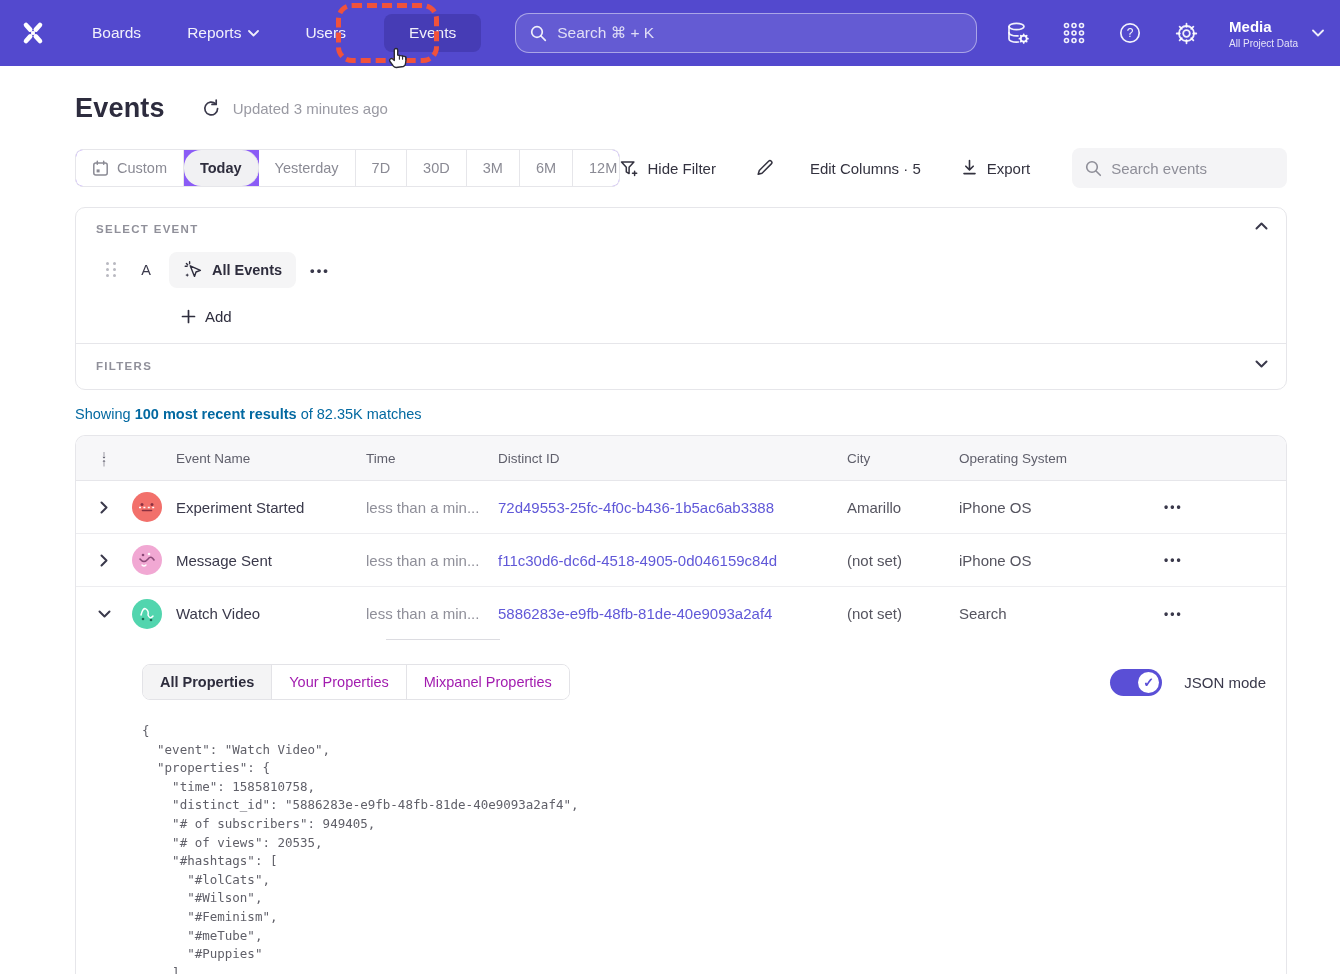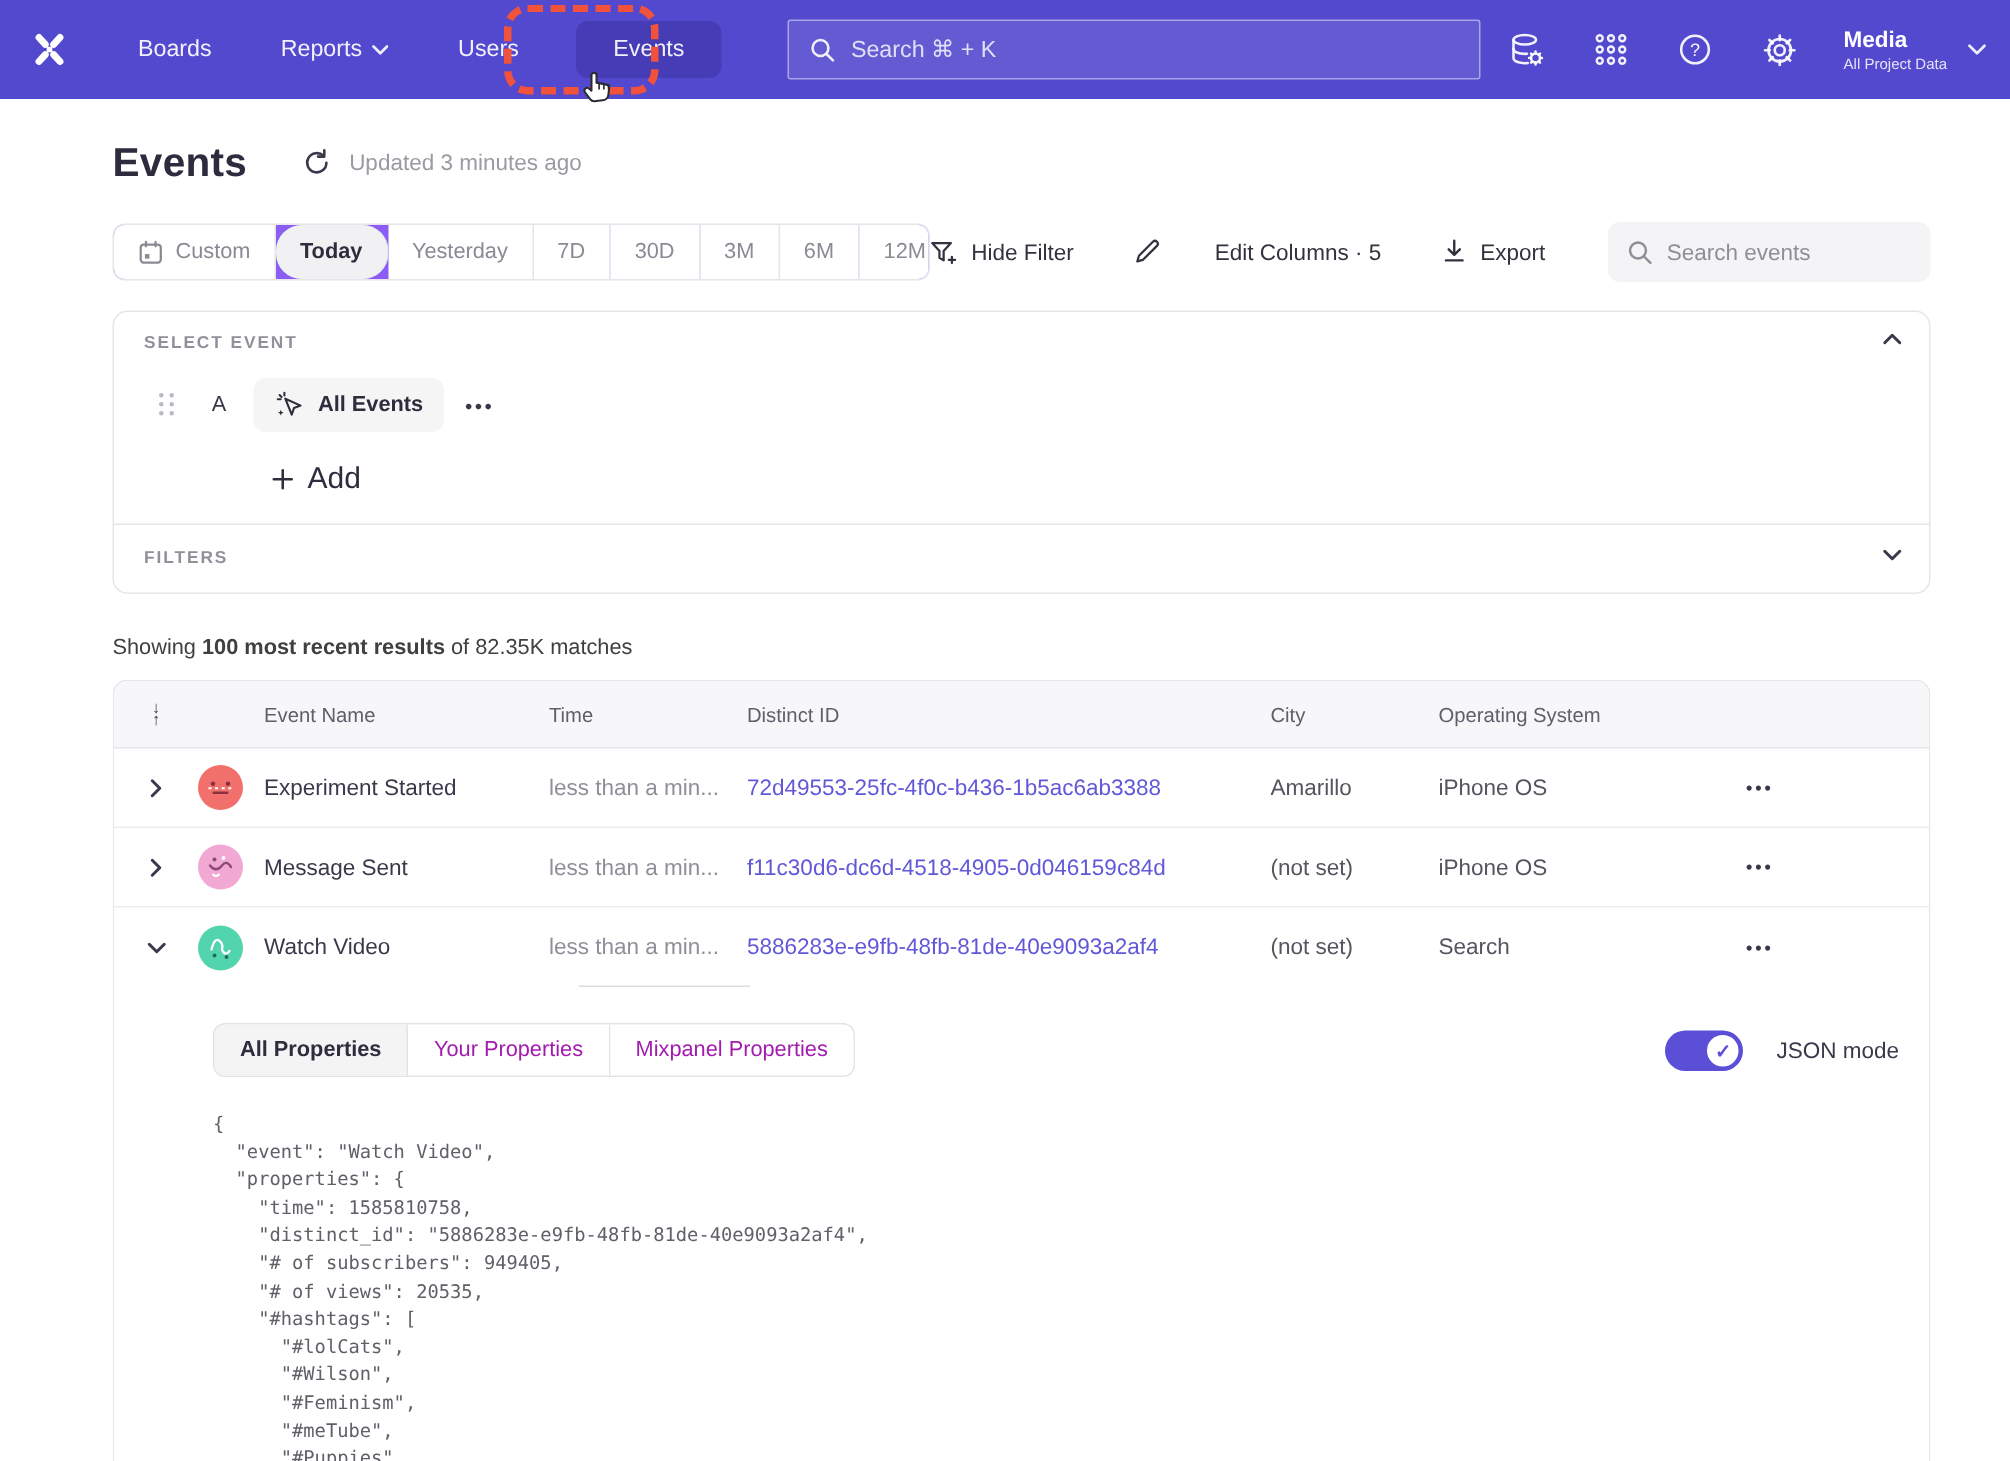--- a/index.html
+++ b/index.html
@@ -10,22 +10,22 @@
     --annot:#f0523c; --ink:#34334a; --ink-strong:#2d2c3e; --muted:#8f8f99;
     --border:#e6e6ea; --chip:#f4f4f6;
   }
 
   
   .nav { position:relative; height:66px; background:var(--nav-bg); display:flex; align-items:center; color:#fff; }
   .nav-logo { width:34px; height:34px; margin:0 28px 0 16px; display:flex; align-items:center; justify-content:center; cursor:pointer; }
   .nav-item { font-size:15.5px; color:rgba(255,255,255,.92); padding:10px 14px; margin-right:18px;
     border-radius:8px; display:flex; align-items:center; gap:7px; cursor:pointer; white-space:nowrap; }
   .nav-item.active { background:var(--nav-active); }
-  .nav-search { display:flex; align-items:center; gap:10px; width:462px; height:40px; margin-left:26px;
-    background:rgba(255,255,255,.10); border:1px solid rgba(255,255,255,.45); border-radius:2px;
+  .nav-search { display:flex; align-items:center; gap:10px; width:462px; height:40px; margin-left:16px;
+    background:rgba(255,255,255,.10); border:1px solid rgba(255,255,255,.45); border-radius:14px;
     padding:3px 14px; color:rgba(255,255,255,.8); font-size:15.5px; cursor:text; }
   .nav-right { margin-left:auto; display:flex; align-items:center; gap:30px; padding-right:16px; }
   .nav-icon { width:26px; height:26px; display:flex; align-items:center; justify-content:center; cursor:pointer; }
   .project { display:flex; align-items:center; gap:14px; cursor:pointer; }
   .project-name { font-size:15px; font-weight:bold; line-height:1.35; }
   .project-scope { font-size:10px; color:rgba(255,255,255,.85); }
 
   
   .annot-box { position:absolute; left:336px; top:3px; width:103px; height:60px;
     border:5px dashed var(--annot); border-radius:16px; z-index:40; pointer-events:none; }
@@ -55,24 +55,24 @@
   .sec-label { font-size:11.5px; letter-spacing:1.3px; color:#90909a; font-weight:bold; }
   .select-event { position:relative; padding:15px 20px 18px 20px; }
   .panel-chev { position:absolute; right:18px; cursor:pointer; }
   .se-row { display:flex; align-items:center; margin-top:17px; }
   .drag { display:grid; grid-template-columns:4px 4px; grid-auto-rows:4px; gap:2px 3px; margin-left:10px; cursor:grab; }
   .drag i { width:3px; height:3px; border-radius:50%; background:#b9b9c1; }
   .se-letter { width:14px; margin-left:22px; font-size:14.5px; color:#3a394b; text-align:center; }
   .event-pill { margin-left:16px; display:flex; align-items:center; gap:9px; height:36px; padding:0 14px;
     background:#f5f5f6; border-radius:8px; font-size:14.5px; font-weight:bold; color:#2e2d3d; cursor:pointer; }
   .more-dots { margin-left:14px; color:#3a394b; font-size:15px; letter-spacing:2px; cursor:pointer; font-weight:bold; }
-  .add-btn { display:flex; align-items:center; gap:9px; margin:20px 0 0 85px; font-size:20px; color:#2e2d3d; cursor:pointer; }
+  .add-btn { display:flex; align-items:center; gap:9px; margin:20px 0 0 85px; font-size:15px; color:#2e2d3d; cursor:pointer; }
   .filters-row { position:relative; border-top:1px solid var(--border); padding:16px 20px 17px 20px; cursor:pointer; }
 
-  .showing { margin-top:28px; font-size:14.5px; color:#404040; }
+  .showing { margin-top:16px; font-size:14.5px; color:#0369a1; }
   .showing b { font-weight:bold; }
 
   
   .table-card { margin-top:13px; border:1px solid var(--border); border-radius:10px 10px 0 0; border-bottom:none; overflow:hidden; }
   .tgrid { display:grid; grid-template-columns:56px 44px 190px 132px 349px 112px 177px 1fr; align-items:center; }
   .thead { background:#f7f7f9; height:45px; border-bottom:1px solid var(--border); color:#5f5f6b; font-size:13.5px; }
   .trow { height:53px; border-bottom:1px solid #ededf0; font-size:15px; position:relative; }
   .trow:last-of-type { border-bottom:none; }
   .cell-exp { display:flex; justify-content:center; cursor:pointer; }
   .avatar { width:30px; height:30px; border-radius:50%; }

